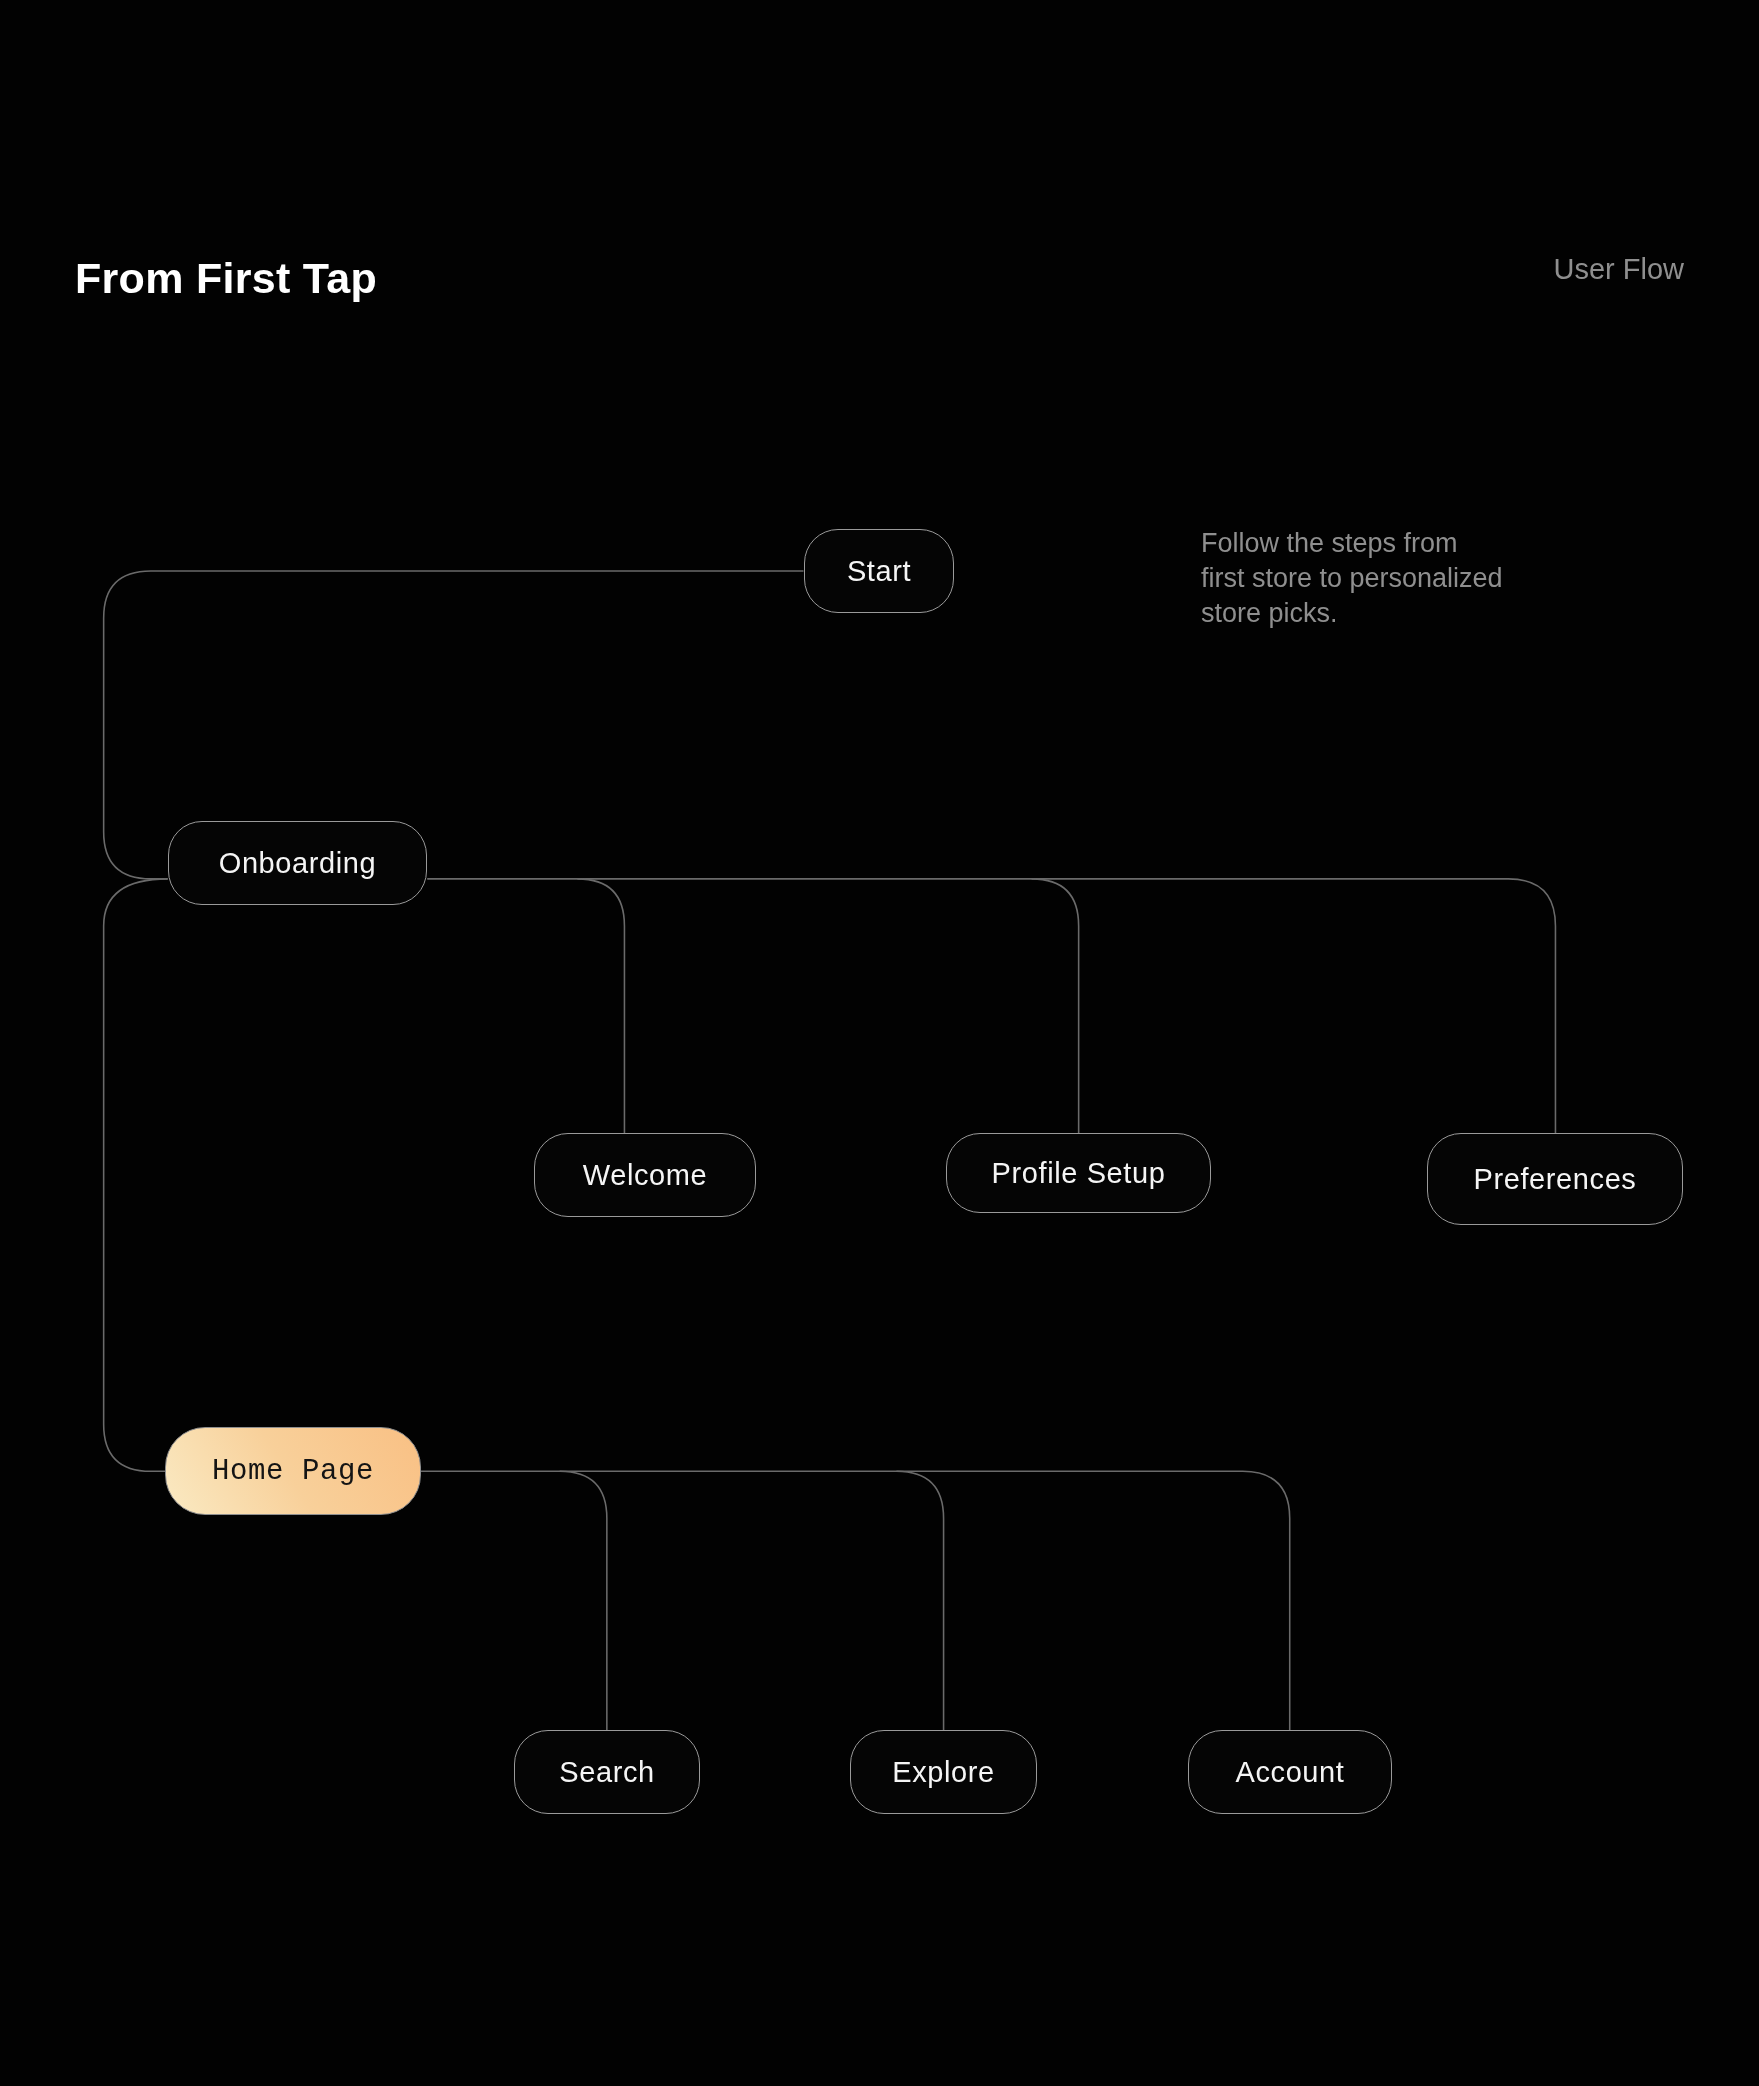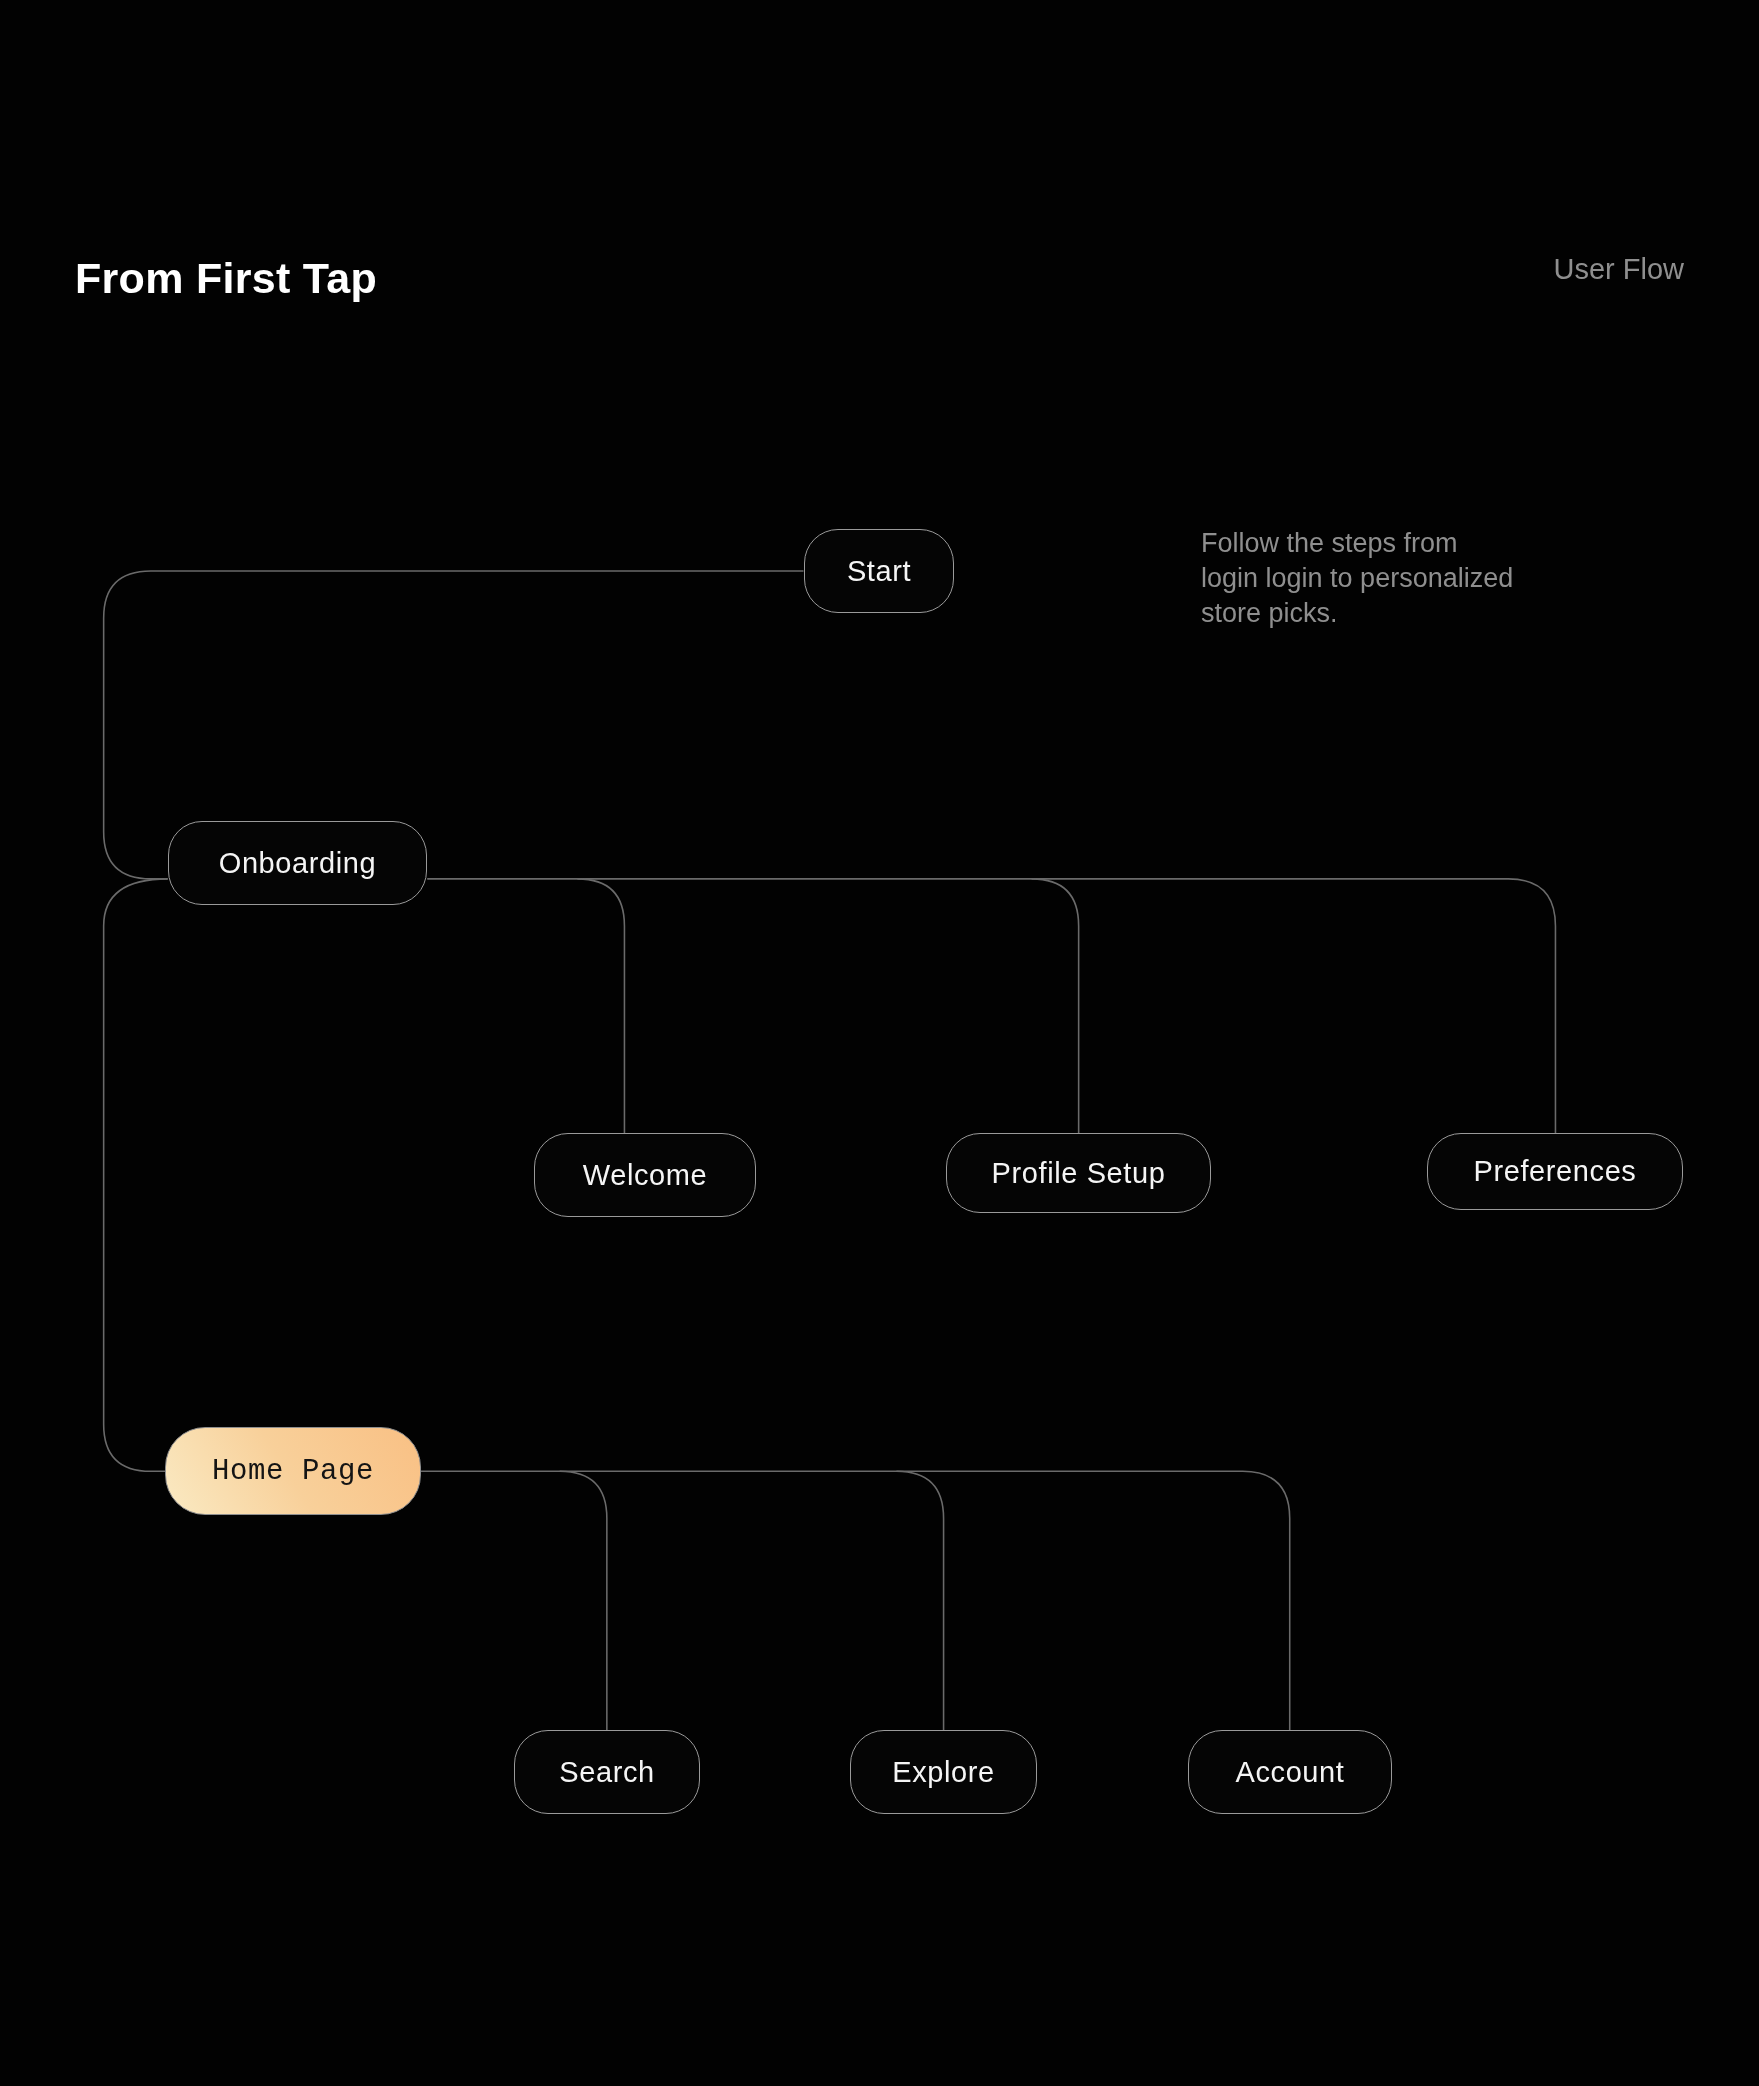--- a/index.html
+++ b/index.html
@@ -76,37 +76,37 @@
     background:linear-gradient(58deg,var(--highlight_from) 0%,var(--highlight_mid) 48%,var(--highlight_to) 100%);
     border-color:var(--highlight_border);
     color:var(--highlight_text);
     border-radius:40px;
     font-family:Liberation Mono, monospace;
   }
   .n-start{left:804px;top:529px;width:150px;height:84px;justify-content:center;}
   .n-onboarding{left:168px;top:821px;width:259px;height:84px;}
   .n-welcome{left:534px;top:1133px;width:222px;height:84px;}
   .n-profile-setup{left:946px;top:1133px;width:265px;height:80px;}
-  .n-preferences{left:1427px;top:1133px;width:256px;height:77px;}
+  .n-preferences{left:1427px;top:1133px;width:256px;height:92px;}
   .n-home-page{left:165px;top:1427px;width:256px;height:88px;}
   .n-search{left:514px;top:1730px;width:186px;height:84px;}
   .n-explore{left:850px;top:1730px;width:187px;height:84px;}
   .n-account{left:1188px;top:1730px;width:204px;height:84px;}
 </style>
 </head>
 <body>
 
 <h1 class="page-title">
   <span style="display:block">From First Tap</span>
 </h1>
 <div class="corner-label">User Flow</div>
 
 <p class="intro-text">
   <span>Follow the steps from</span>
-  <span>login login to personalized</span>
+  <span>first store to personalized</span>
   <span>store picks.</span>
 </p>
 
 <svg class="connectors" viewBox="0 0 2800 3322" xmlns="http://www.w3.org/2000/svg" aria-hidden="true">
   <path class="connector" d="M 1279 909 H 240 Q 165 909 165 984 V 1324 Q 165 1399 240 1399 H 267"></path>
   <path class="connector" d="M 267 1399 Q 165 1399 165 1474 V 2267 Q 165 2342 240 2342 H 263"></path>
   <path class="connector" d="M 680 1399 H 2401 Q 2476 1399 2476 1474 V 1804"></path>
   <path class="connector" d="M 919 1399 Q 994 1399 994 1474 V 1804"></path>
   <path class="connector" d="M 1642 1399 Q 1717 1399 1717 1474 V 1804"></path>
   <path class="connector" d="M 670 2342 H 1978 Q 2053 2342 2053 2417 V 2754"></path>

